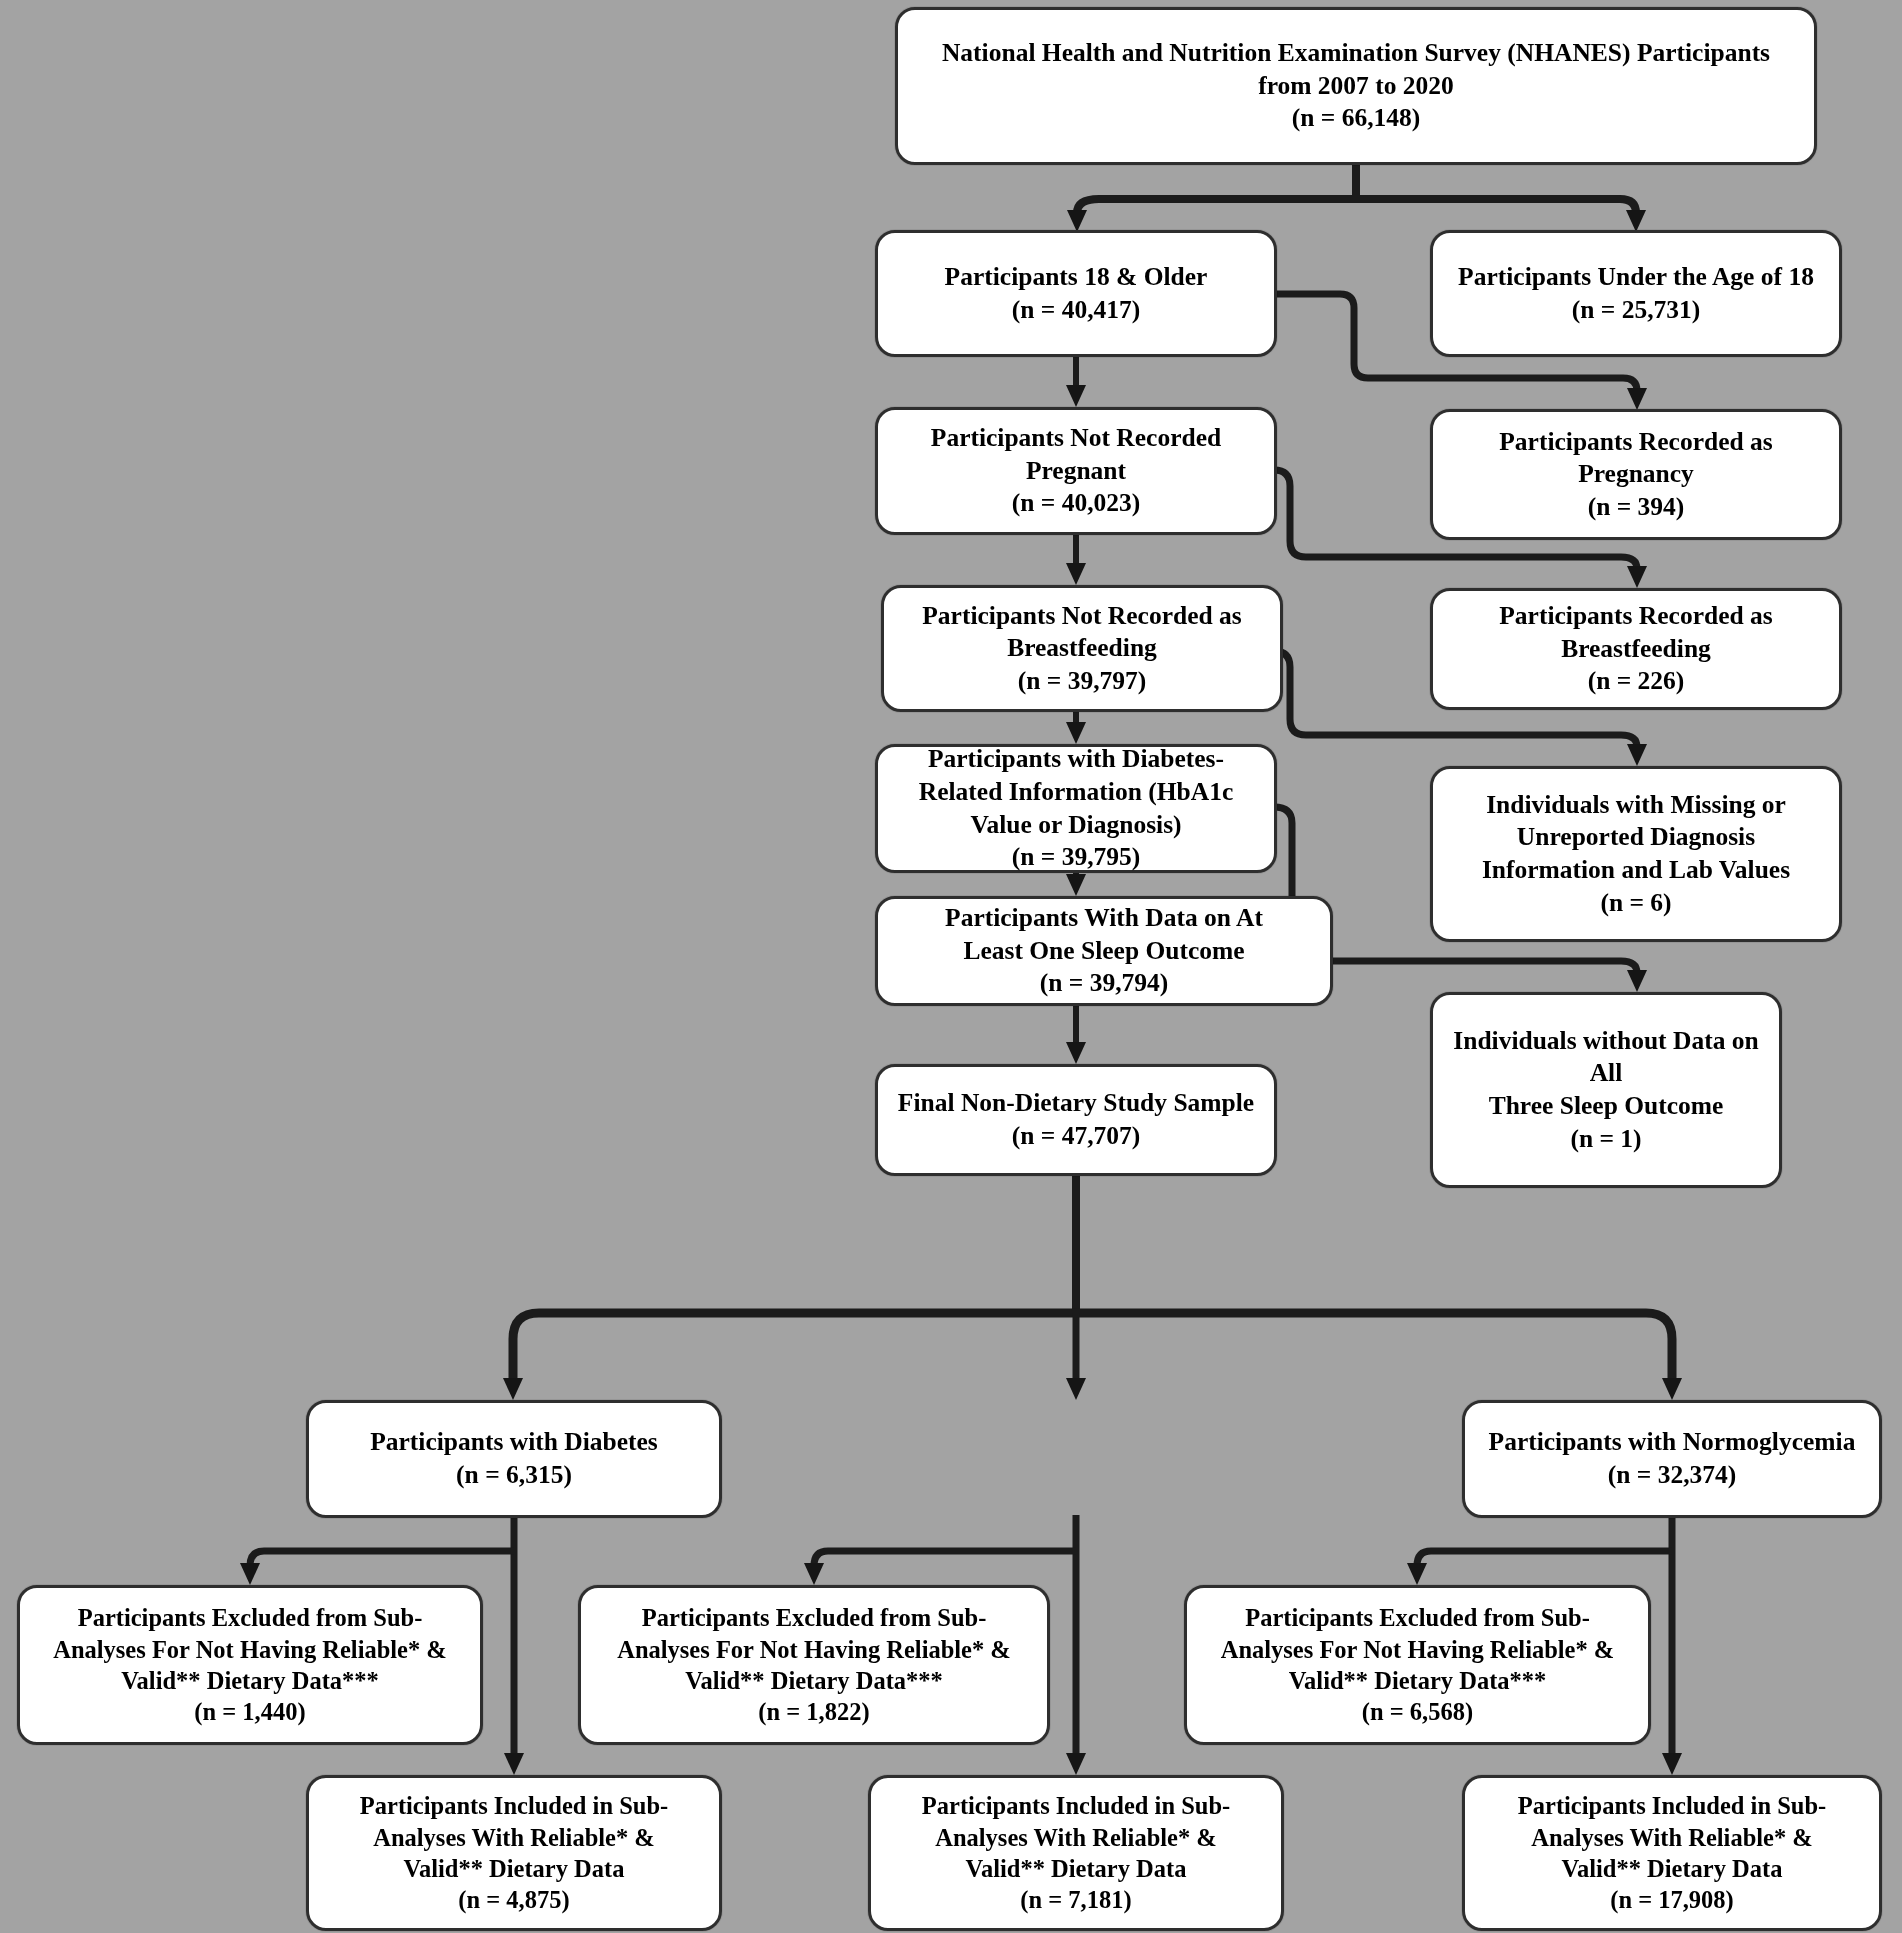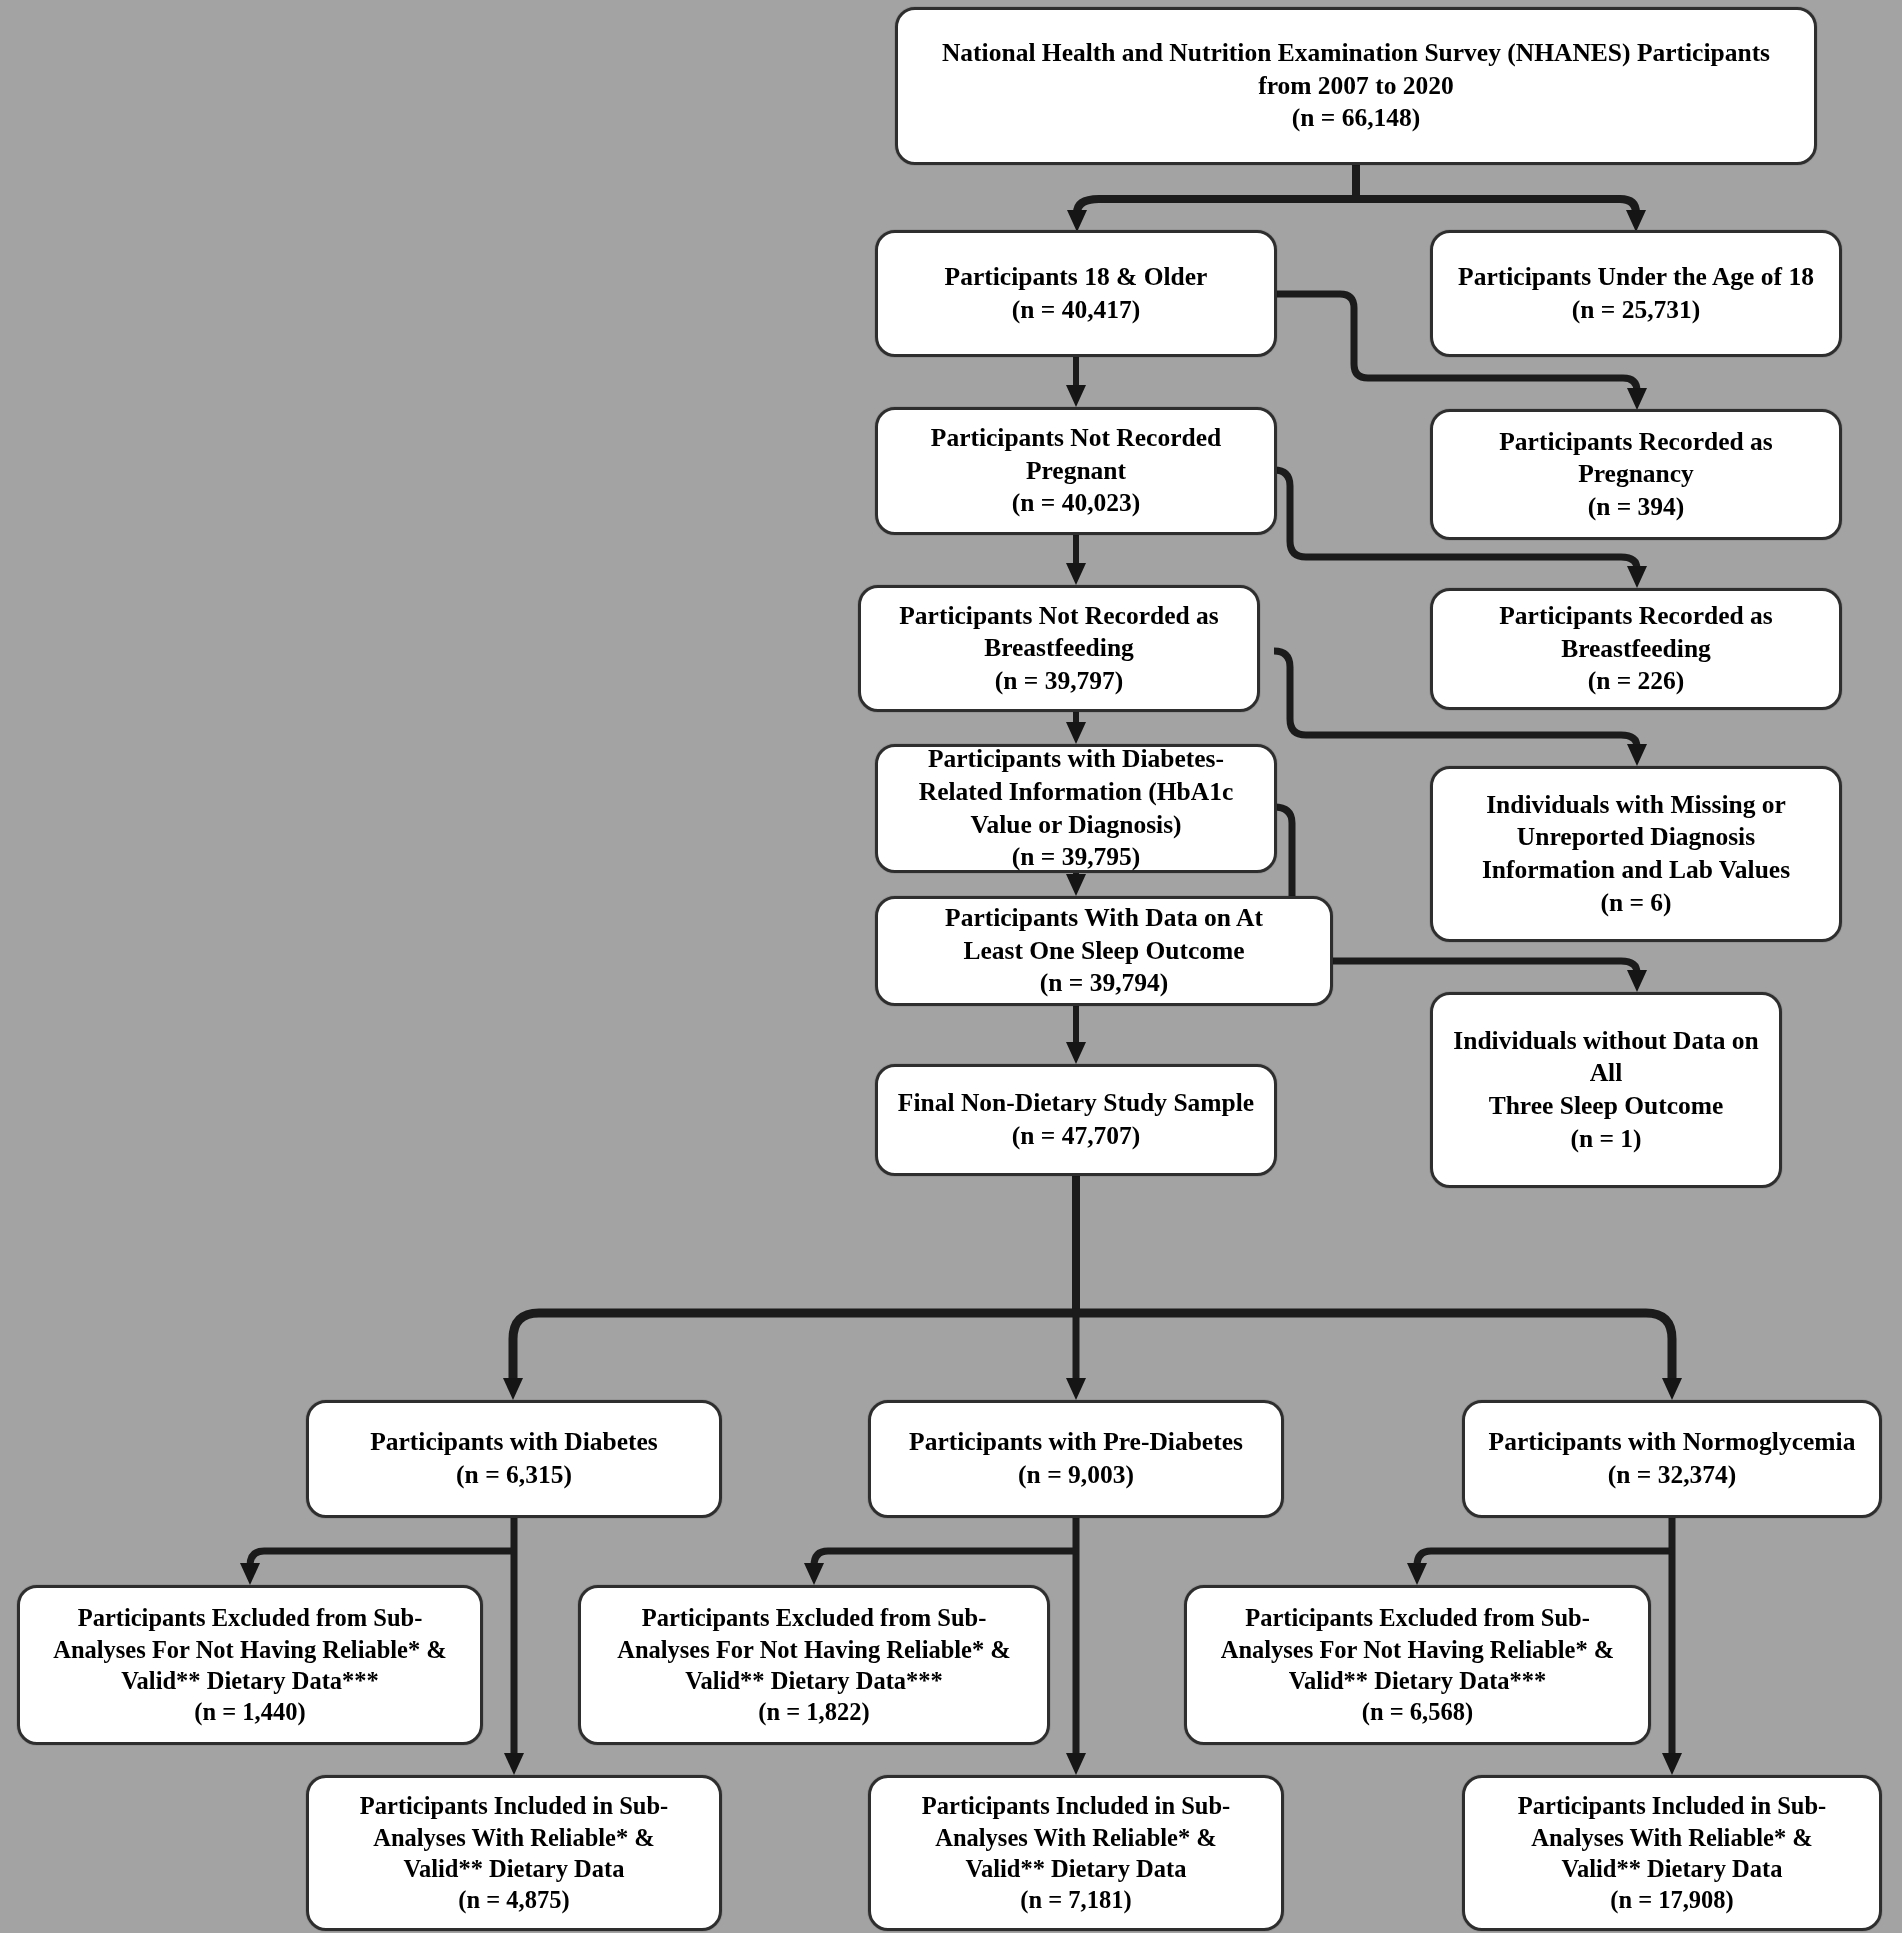--- a/index.html
+++ b/index.html
@@ -92,21 +92,21 @@
   <div class="node" style="left:1430px;top:230px;width:412px;height:127px;">Participants Under the Age of 18
 (n = 25,731)</div>
 
   <div class="node" style="left:875px;top:407px;width:402px;height:128px;">Participants Not Recorded
 Pregnant
 (n = 40,023)</div>
   <div class="node" style="left:1430px;top:409px;width:412px;height:131px;">Participants Recorded as
 Pregnancy
 (n = 394)</div>
 
-  <div class="node" style="left:858px;top:585px;width:402px;height:127px;">Participants Not Recorded as
+  <div class="node" style="left:881px;top:585px;width:402px;height:127px;">Participants Not Recorded as
 Breastfeeding
 (n = 39,797)</div>
   <div class="node" style="left:1430px;top:588px;width:412px;height:122px;">Participants Recorded as
 Breastfeeding
 (n = 226)</div>
 
   <div class="node" style="left:875px;top:744px;width:402px;height:129px;">Participants with Diabetes-
 Related Information (HbA1c
 Value or Diagnosis)
 (n = 39,795)</div>
@@ -120,22 +120,20 @@
 (n = 39,794)</div>
   <div class="node" style="left:1430px;top:992px;width:352px;height:196px;">Individuals without Data on All
 Three Sleep Outcome
 (n = 1)</div>
 
   <div class="node" style="left:875px;top:1064px;width:402px;height:112px;">Final Non-Dietary Study Sample
 (n = 47,707)</div>
 
   <div class="node" style="left:306px;top:1400px;width:416px;height:118px;">Participants with Diabetes
 (n = 6,315)</div>
-  <div class="node" style="left:868px;top:1400px;width:416px;height:118px;">Participants with Pre-Diabetes
-(n = 9,003)</div>
   <div class="node" style="left:1462px;top:1400px;width:420px;height:118px;">Participants with Normoglycemia
 (n = 32,374)</div>
 
   <div class="node small" style="left:17px;top:1585px;width:466px;height:160px;">Participants Excluded from Sub-
 Analyses For Not Having Reliable* &amp;
 Valid** Dietary Data***
 (n = 1,440)</div>
   <div class="node small" style="left:578px;top:1585px;width:472px;height:160px;">Participants Excluded from Sub-
 Analyses For Not Having Reliable* &amp;
 Valid** Dietary Data***

